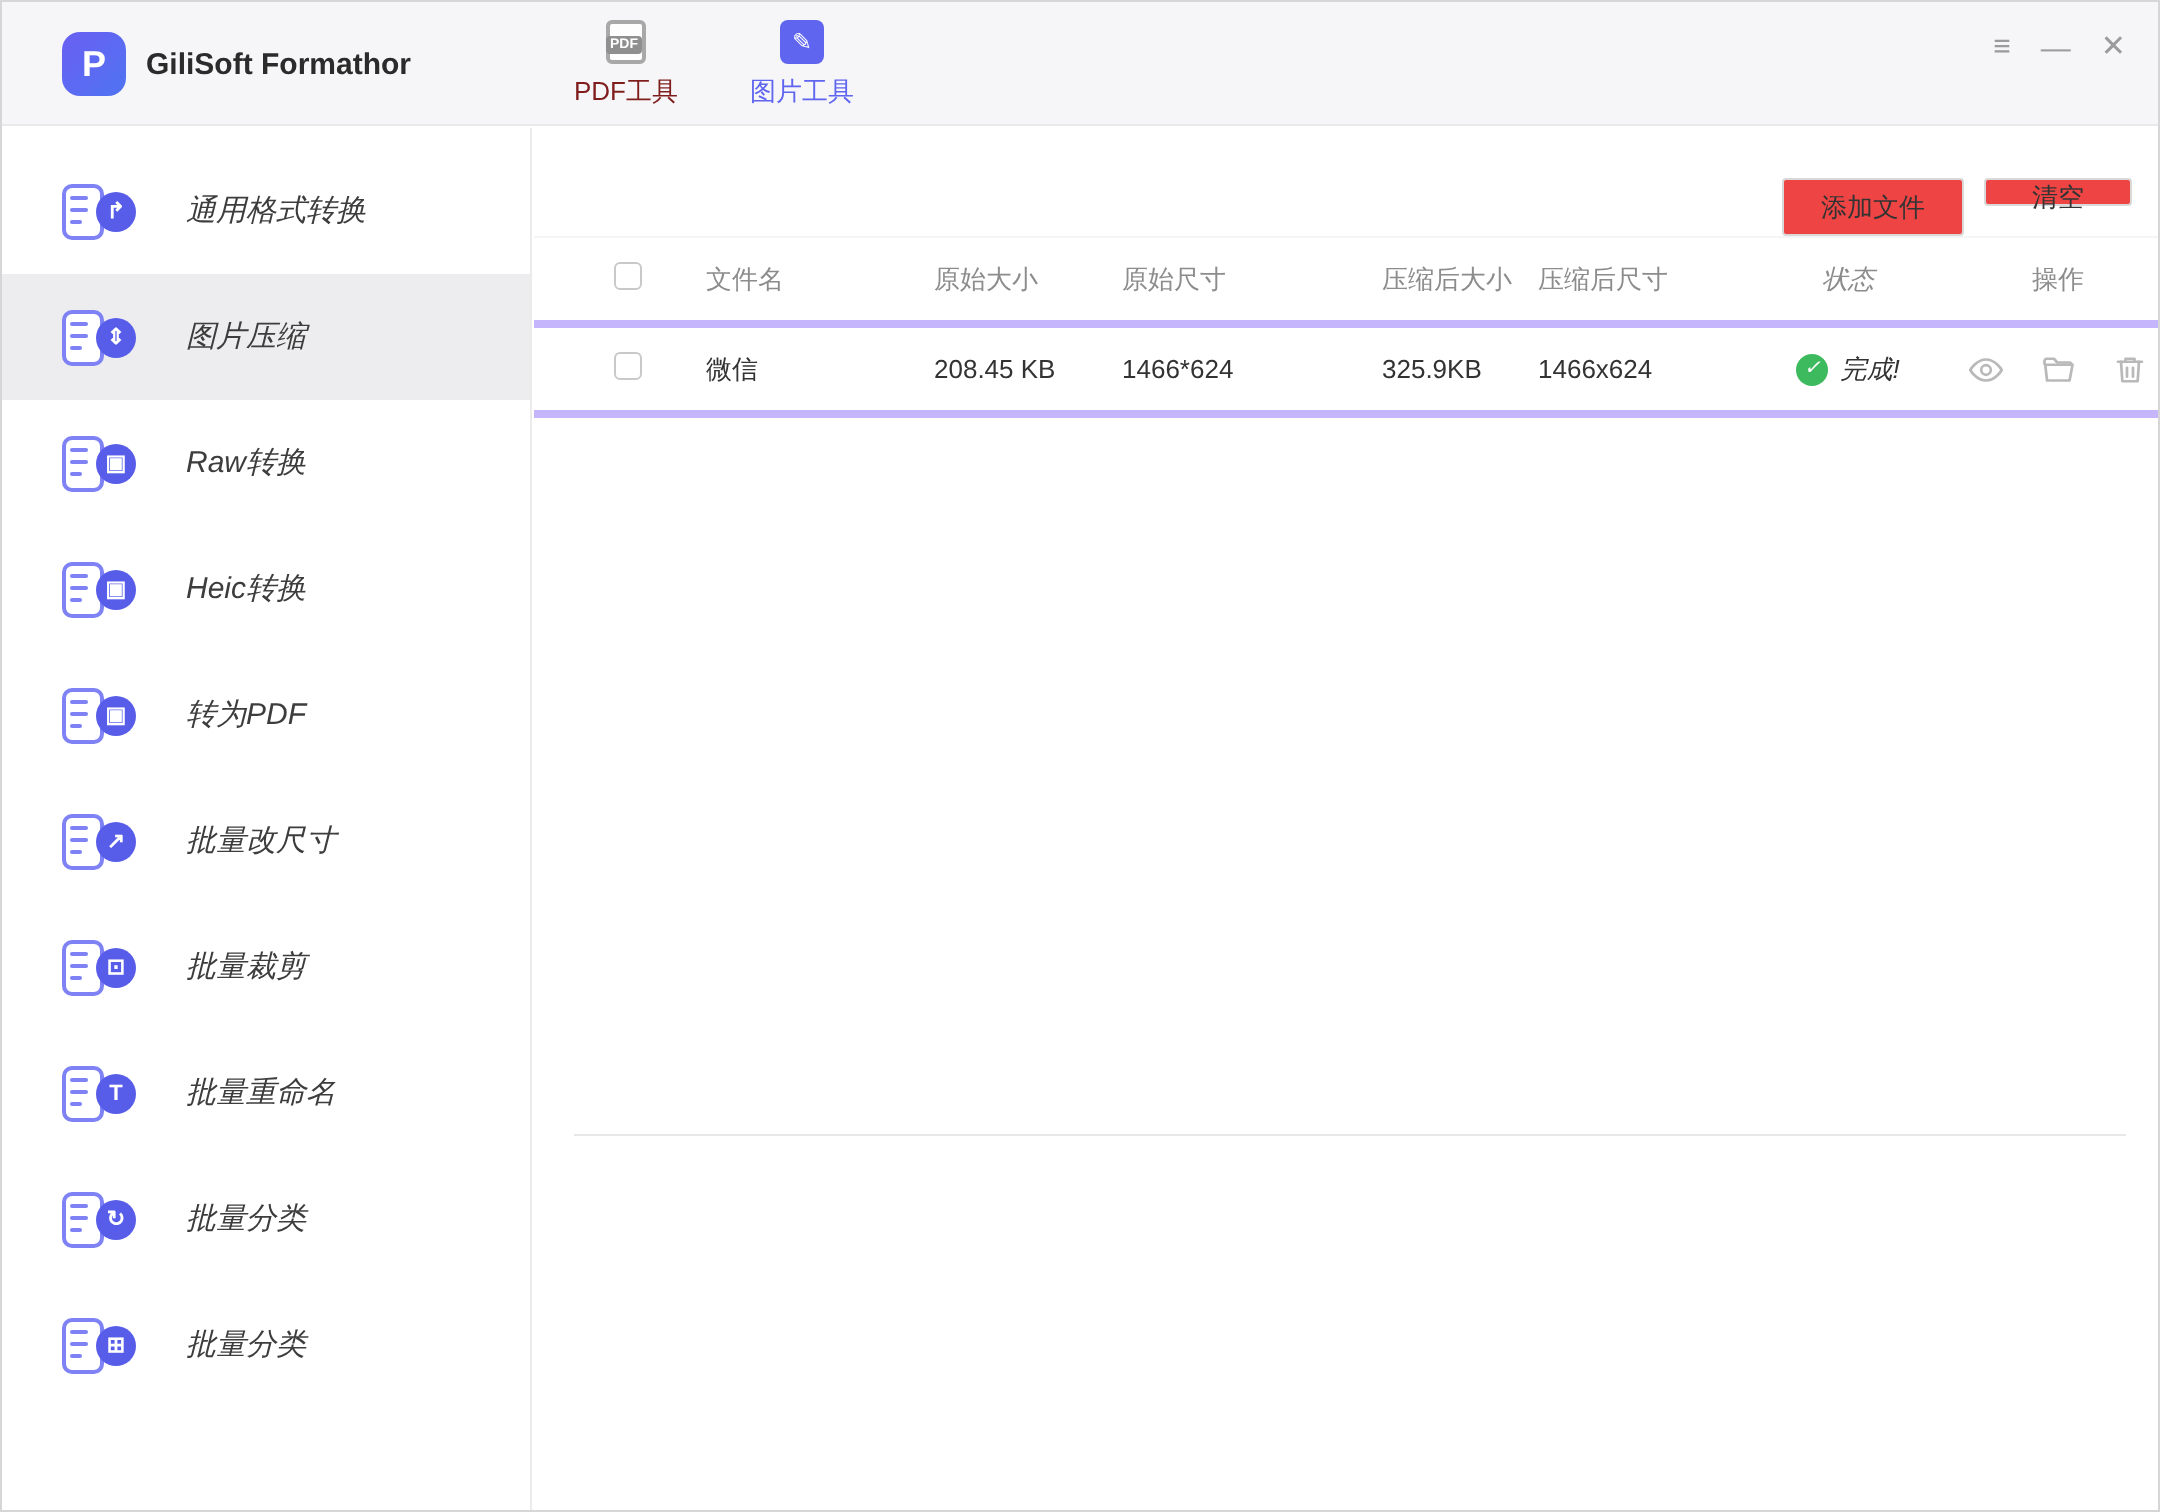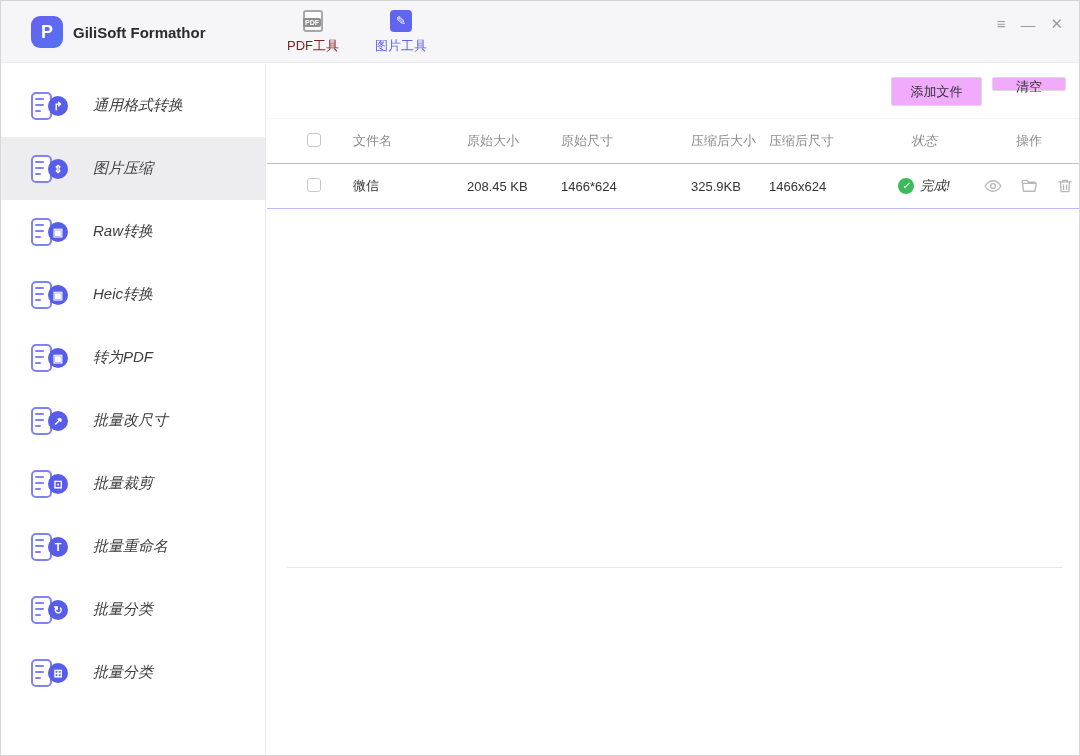--- a/index.html
+++ b/index.html
@@ -29,27 +29,27 @@
   .side-item.active { background:#ededef; }
   .side-label { font-size:15px; color:#3d3d3d;font-style:italic; }
   .doc-icon { position:relative; width:38px; height:30px; flex:none; }
   .doc-body { position:absolute; left:0; top:1px; width:21px; height:28px; border:2px solid #7e82f4; border-radius:5px; background:#fff; }
   .doc-line { position:absolute; background:#7e82f4; height:2px; border-radius:1px; left:4px; width:9px; }
   .dl1{top:7px} .dl2{top:13px} .dl3{top:19px; width:6px}
   .doc-badge { position:absolute; left:17px; top:5px; width:20px; height:20px; border-radius:50%; background:#575de8; color:#fff; font-size:11px; line-height:20px; text-align:center; font-weight:bold; }
 
   
   .main { position:absolute; left:266px; top:63px; right:0; bottom:0; background:#fff; }
-  .btn { background:#f0abfc; border:1px solid #d9d9d9; border-radius:2px; font-size:13px; color:#333; cursor:pointer; font-family:inherit; }
+  .btn { background:#ef4444; border:1px solid #d9d9d9; border-radius:2px; font-size:13px; color:#333; cursor:pointer; font-family:inherit;margin-top:12px; }
   .btn-add { position:absolute; left:624px; top:13px; width:91px; height:29px; }
   .btn-clear { position:absolute; left:725px; top:13px; width:74px; height:14px; }
 
   
   .table { position:absolute; top:54px; left:0; right:0; }
-  .t-row { display:flex; align-items:center; padding-left:40px; padding-right:0; border-bottom:1px solid #c4b5fd; }
+  .t-row { display:flex; align-items:center; padding-left:40px; padding-right:0; border-bottom:4px solid #c4b5fd; }
   .t-head { height:46px; border-top:1px solid #f5f5f5; }
   .t-head .cell { color:#8c8c8c; }
   .t-body { height:45px;align-items:center; }
   .cell { font-size:13px; color:#333; }
   .c-check{width:46px} .c-name{width:114px} .c-osize{width:94px} .c-odim{width:130px}
   .c-csize{width:78px} .c-cdim{width:100px}
   .c-status{width:110px; display:flex; align-items:center; justify-content:center; gap:6px;font-style:italic;}
   .c-actions{flex:1; display:flex; align-items:center; justify-content:center; gap:16px;}
   .checkbox { width:14px; height:14px; border:1px solid #c9c9c9; border-radius:3px; background:#fff; display:inline-block; cursor:pointer; }
   .check-circle { width:16px; height:16px; border-radius:50%; background:#3dba5e; color:#fff; font-size:10px; line-height:16px; text-align:center; flex:none; }

